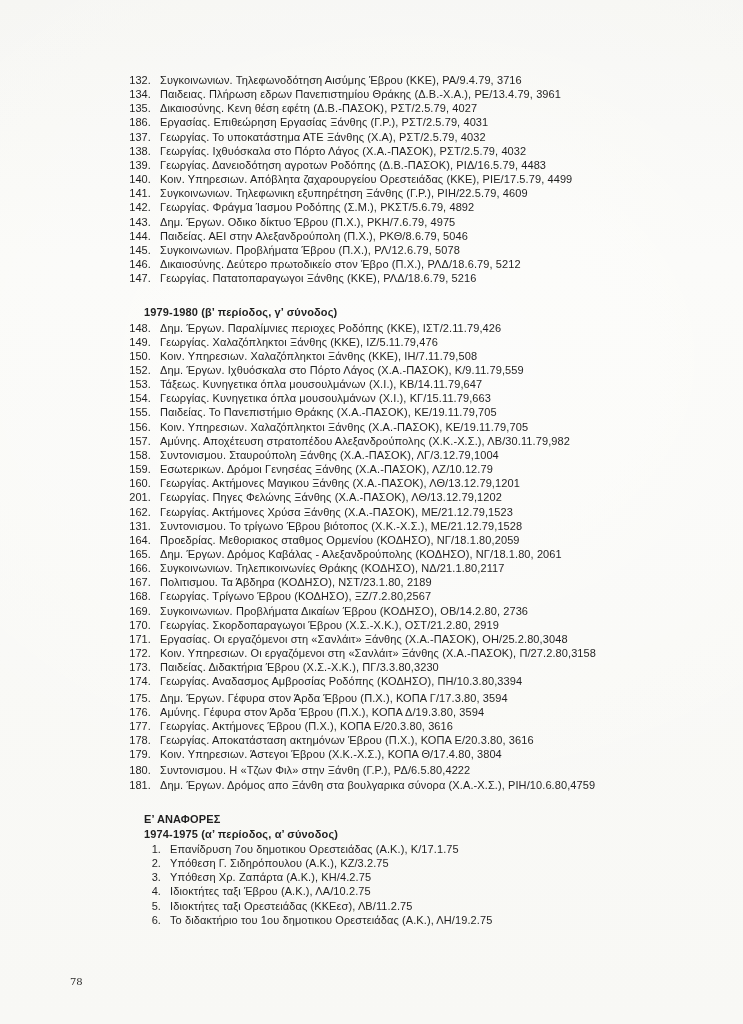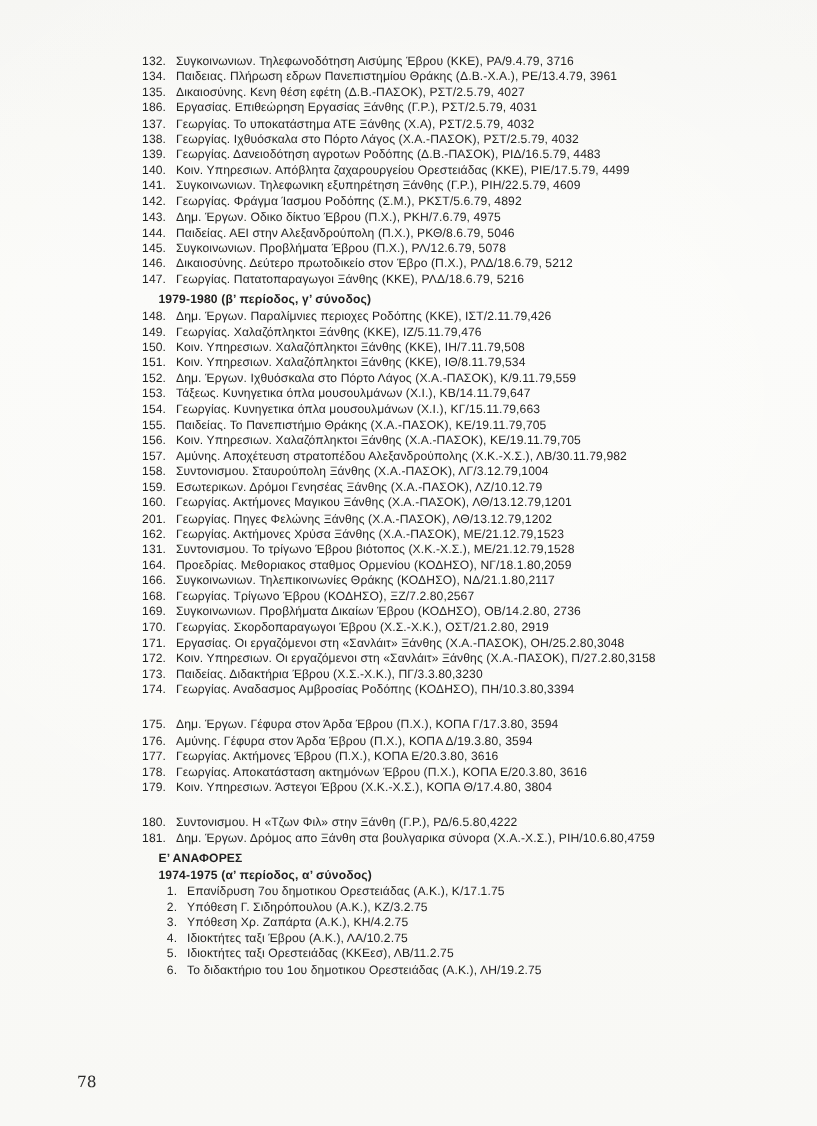--- a/index.html
+++ b/index.html
@@ -18,62 +18,62 @@
     width: 743px;
     height: 1024px;
     background: var(--paper, #f9f9f6);
     background-image:
       radial-gradient(ellipse 900px 700px at 55% 35%, rgba(255,255,255,0.55), rgba(0,0,0,0) 70%),
       linear-gradient(180deg, #f6f6f3 0%, #fafaf7 25%, #f8f8f5 100%);
     color: var(--ink, #1f1f1f);
   }
   .content {
     position: absolute;
-    top: 49px;
+    top: 73px;
     left: 108px;
     width: 610px;
     font-size: 11px;
     letter-spacing: 0.1px;
   }
   .row {
     display: flex;
     line-height: 14.15px;
     white-space: nowrap;
   }
   .num {
     flex: 0 0 52px;
     box-sizing: border-box;
     text-align: right;
     padding-right: 9px;
   }
   .txt {
     flex: 1 1 auto;
   }
   .list.gap-before {
-    margin-top: 18px;
+    margin-top: 2px;
   }
   .list.indented .num {
     flex-basis: 62px;
   }
   .heading {
     font-weight: bold;
     line-height: 14.15px;
-    margin: 4px 0 1px 36px;
+    margin: 20px 0 1px 36px;
     white-space: nowrap;
     letter-spacing: 0.15px;
   }
   .heading + .heading {
     margin-top: 0;
   }
   .page-number {
     position: absolute;
     left: 70px;
     top: 976px;
     font-family: "DejaVu Serif", "Liberation Serif", serif;
-    font-size: 14px;
+    font-size: 10px;
     color: #2a2a2a;
   }
 </style>
 </head>
 <body>
 
 <div class="page" style="--paper: #f9f9f6; --ink: #1f1f1f;">
   <div class="content">
       <div class="list">
         <div class="row">
@@ -145,24 +145,20 @@
         </div>
         <div class="row">
           <span class="num">149.</span>
           <span class="txt">Γεωργίας. Χαλαζόπληκτοι Ξάνθης (ΚΚΕ), ΙΖ/5.11.79,476</span>
         </div>
         <div class="row">
           <span class="num">150.</span>
           <span class="txt">Κοιν. Υπηρεσιων. Χαλαζόπληκτοι Ξάνθης (ΚΚΕ), ΙΗ/7.11.79,508</span>
         </div>
         <div class="row">
-          <span class="num">151.</span>
-          <span class="txt">Κοιν. Υπηρεσιων. Χαλαζόπληκτοι Ξάνθης (ΚΚΕ), ΙΘ/8.11.79,534</span>
-        </div>
-        <div class="row">
           <span class="num">152.</span>
           <span class="txt">Δημ. Έργων. Ιχθυόσκαλα στο Πόρτο Λάγος (Χ.Α.-ΠΑΣΟΚ), Κ/9.11.79,559</span>
         </div>
         <div class="row">
           <span class="num">153.</span>
           <span class="txt">Τάξεως. Κυνηγετικα όπλα μουσουλμάνων (Χ.Ι.), ΚΒ/14.11.79,647</span>
         </div>
         <div class="row">
           <span class="num">154.</span>
           <span class="txt">Γεωργίας. Κυνηγετικα όπλα μουσουλμάνων (Χ.Ι.), ΚΓ/15.11.79,663</span>
@@ -201,22 +197,30 @@
         </div>
         <div class="row">
           <span class="num">131.</span>
           <span class="txt">Συντονισμου. Το τρίγωνο Έβρου βιότοπος (Χ.Κ.-Χ.Σ.), ΜΕ/21.12.79,1528</span>
         </div>
         <div class="row">
           <span class="num">164.</span>
           <span class="txt">Προεδρίας. Μεθοριακος σταθμος Ορμενίου (ΚΟΔΗΣΟ), ΝΓ/18.1.80,2059</span>
         </div>
         <div class="row">
+          <span class="num">165.</span>
+          <span class="txt">Δημ. Έργων. Δρόμος Καβάλας - Αλεξανδρούπολης (ΚΟΔΗΣΟ), ΝΓ/18.1.80, 2061</span>
+        </div>
+        <div class="row">
           <span class="num">166.</span>
           <span class="txt">Συγκοινωνιων. Τηλεπικοινωνίες Θράκης (ΚΟΔΗΣΟ), ΝΔ/21.1.80,2117</span>
+        </div>
+        <div class="row">
+          <span class="num">167.</span>
+          <span class="txt">Πολιτισμου. Τα Άβδηρα (ΚΟΔΗΣΟ), ΝΣΤ/23.1.80, 2189</span>
         </div>
         <div class="row">
           <span class="num">168.</span>
           <span class="txt">Γεωργίας. Τρίγωνο Έβρου (ΚΟΔΗΣΟ), ΞΖ/7.2.80,2567</span>
         </div>
         <div class="row">
           <span class="num">169.</span>
           <span class="txt">Συγκοινωνιων. Προβλήματα Δικαίων Έβρου (ΚΟΔΗΣΟ), ΟΒ/14.2.80, 2736</span>
         </div>
         <div class="row">

